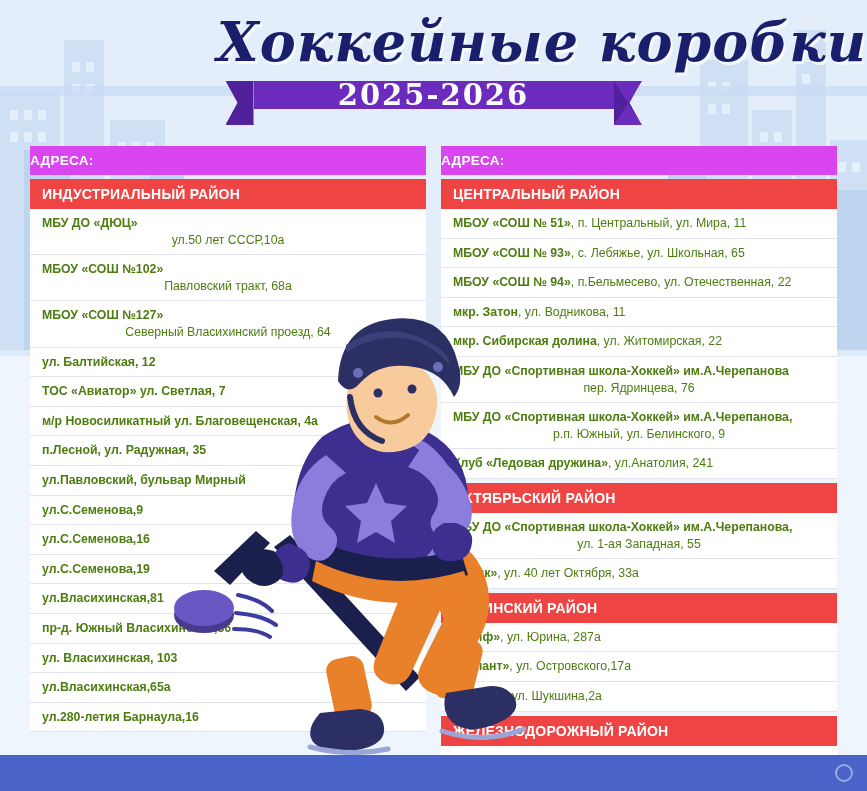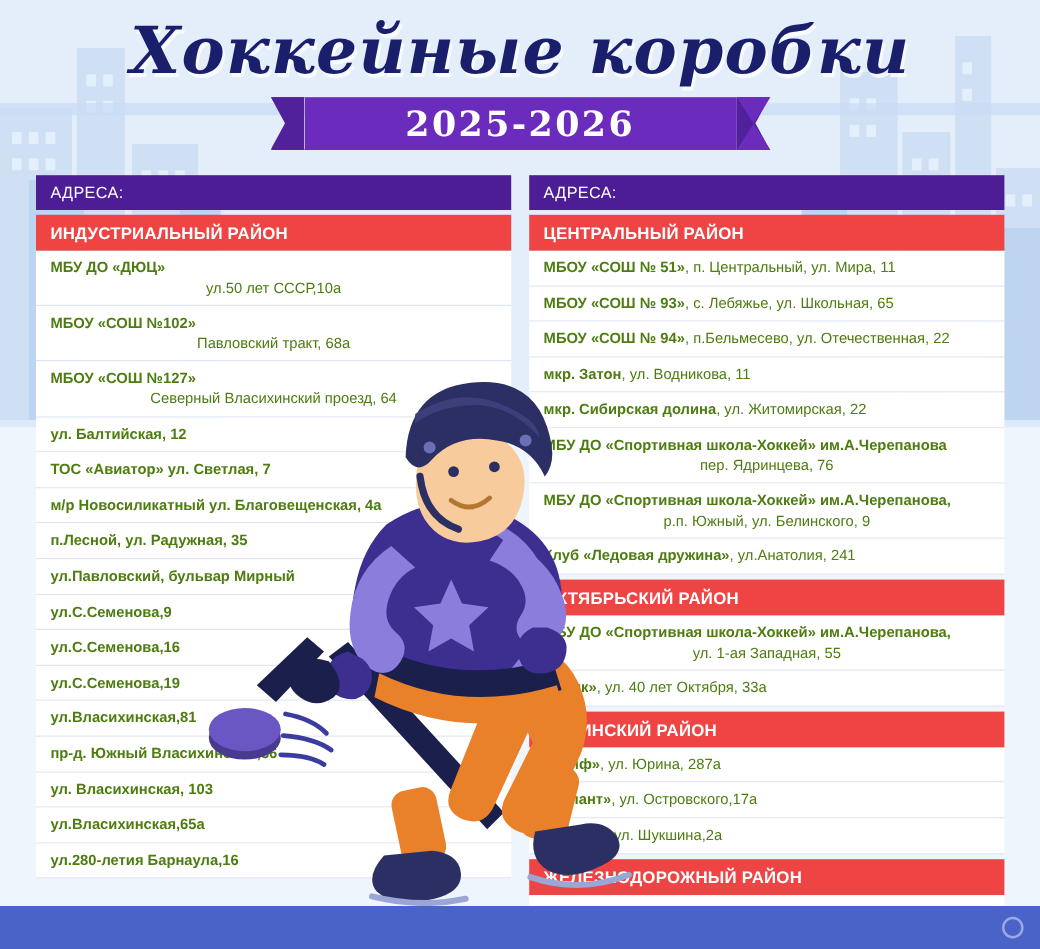--- a/index.html
+++ b/index.html
@@ -27,36 +27,36 @@
   }
   .bottom-band .logo-dot {
     position: absolute; right: 14px; top: 9px;
     width: 18px; height: 18px; border-radius: 50%;
     border: 2px solid rgba(255,255,255,.45);
   }
 
   
   .title-wrap {
     position: absolute; left: 0; top: 14px; width: 100%;
-    text-align: center;
+    text-align: right;
   }
   .main-title {
     font-family: "DejaVu Serif", serif;
     font-style: italic;
     font-weight: bold;
     font-size: 54px;
     color: #1a1f6b;
     letter-spacing: 1px;
     text-shadow: 2px 3px 0 rgba(255,255,255,.75);
     line-height: 1.05;
   }
   .ribbon {
     position: relative;
     margin: 10px auto 0;
-    width: 360px; height: 44px;
+    width: 360px; height: 28px;
     background: #6b2bbd;
     display: flex; align-items: center; justify-content: center;
   }
   .ribbon:before, .ribbon:after {
     content: ""; position: absolute; top: 0;
     border-style: solid;
     width: 0; height: 0;
   }
   .ribbon:before {
     left: -28px;
@@ -83,25 +83,25 @@
 
   
   .cols {
     position: absolute; top: 146px; left: 30px;
     width: 807px;
     display: flex; gap: 15px;
   }
   .col { width: 396px; }
 
   .hdr-grey {
-    background: #4c1d95;
+    background: #d946ef;
     color: #fff;
-    font-weight: normal;
+    font-weight: bold;
     font-size: 13.5px;
-    padding: 7px 12px;
+    padding: 7px 0;
     letter-spacing: .3px;
   }
   .hdr-purple {
     background: #ef4444;
     color: #fff;
     font-weight: bold;
     font-size: 14px;
     padding: 7px 12px;
     margin-top: 4px;
     letter-spacing: .2px;

